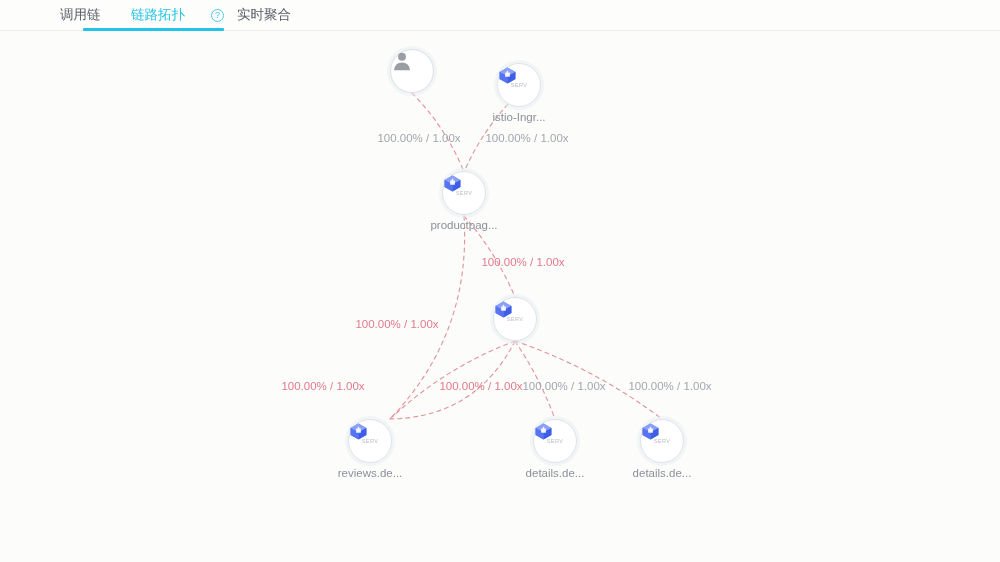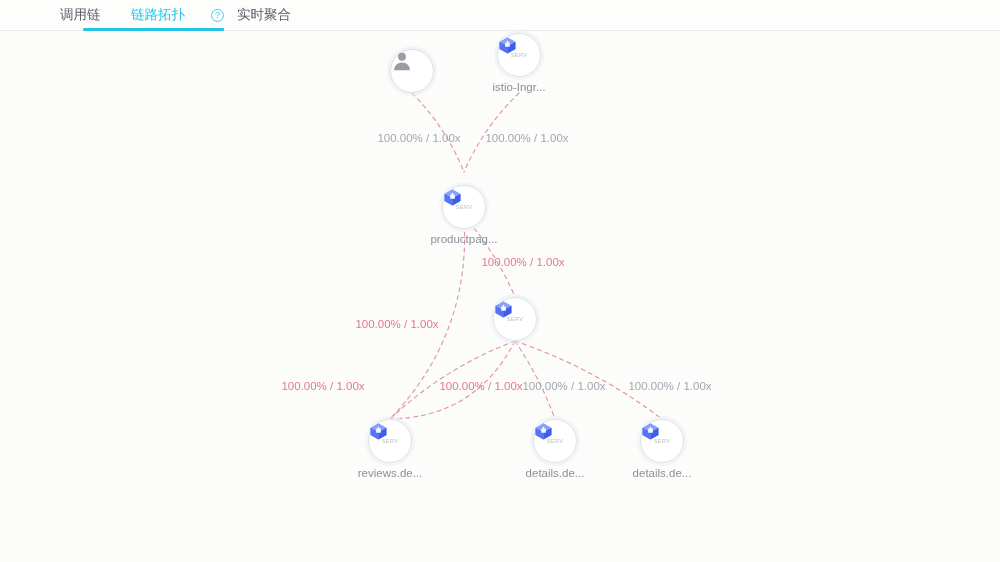--- a/index.html
+++ b/index.html
@@ -128,41 +128,41 @@
           <path d="M 515 310 Q 594.74 337.24 662 388"></path>
         </g>
     </svg>
 
     <div id="nodes-layer">
         <div class="node user" style="left: 390px; top: 18px;">
           <svg class="person">
             <use href="#sym-person"></use>
           </svg>
         </div>
-        <div class="node" style="left: 497px; top: 2px;">
+        <div class="node" style="left: 497px; top: 32px;">
           <svg class="cube">
             <use href="#sym-cube"></use>
           </svg>
           <div class="serv">SERV</div>
           <div class="node-label">istio-Ingr...</div>
         </div>
-        <div class="node" style="left: 442px; top: 154px;">
+        <div class="node" style="left: 442px; top: 140px;">
           <svg class="cube">
             <use href="#sym-cube"></use>
           </svg>
           <div class="serv">SERV</div>
           <div class="node-label">productpag...</div>
         </div>
         <div class="node" style="left: 493px; top: 266px;">
           <svg class="cube">
             <use href="#sym-cube"></use>
           </svg>
           <div class="serv">SERV</div>
         </div>
-        <div class="node" style="left: 368px; top: 388px;">
+        <div class="node" style="left: 348px; top: 388px;">
           <svg class="cube">
             <use href="#sym-cube"></use>
           </svg>
           <div class="serv">SERV</div>
           <div class="node-label">reviews.de...</div>
         </div>
         <div class="node" style="left: 533px; top: 388px;">
           <svg class="cube">
             <use href="#sym-cube"></use>
           </svg>

